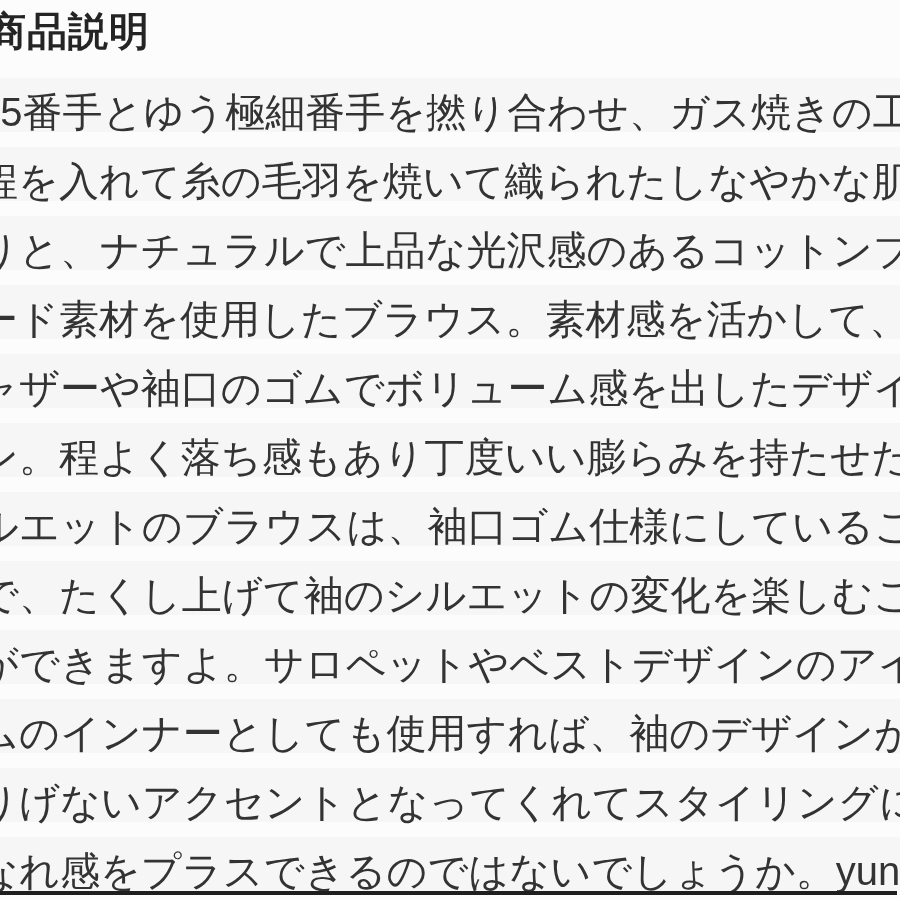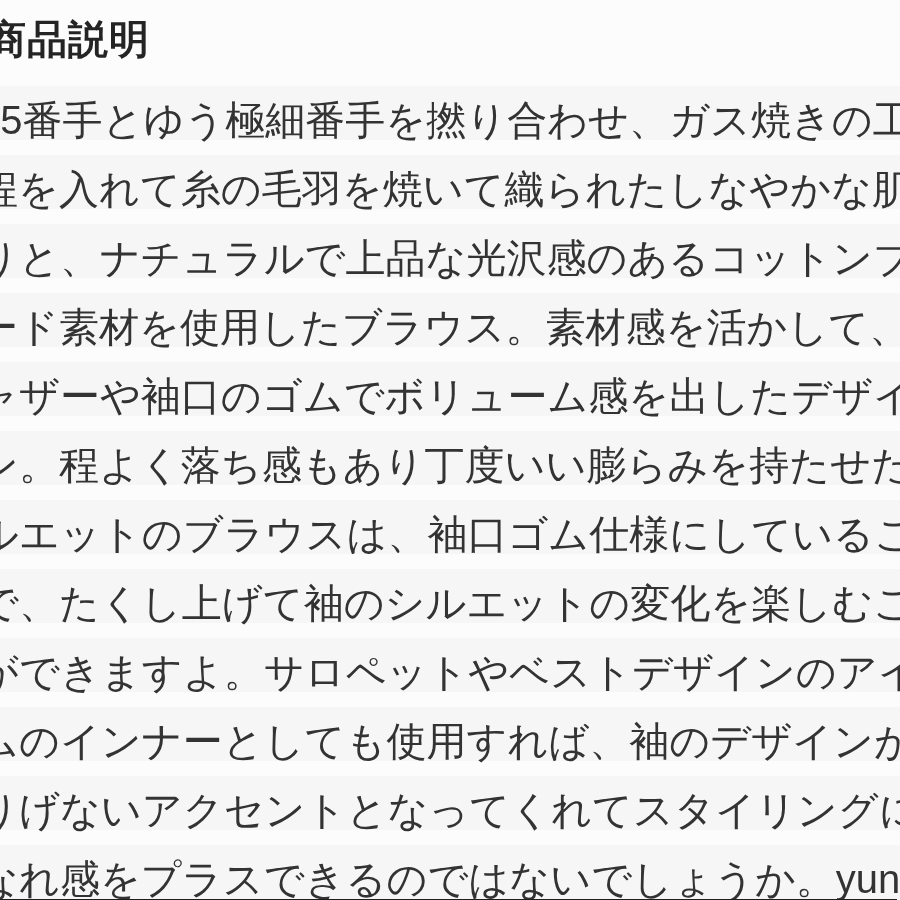--- a/index.html
+++ b/index.html
@@ -11,21 +11,20 @@
     height: 900px;
     overflow: hidden;
     position: relative;
     background: #fcfcfc;
     font-family: "Liberation Sans", "DejaVu Sans", sans-serif;
   }
   .page {
     position: absolute;
     inset: 0;
     overflow: hidden;
-    margin-top: 8px;
   }
   .title {
     position: absolute;
     top: 4px;
     left: -14px;
     margin: 0;
     font-size: 40px;
     font-weight: 700;
     letter-spacing: 1px;
     color: #242424;

